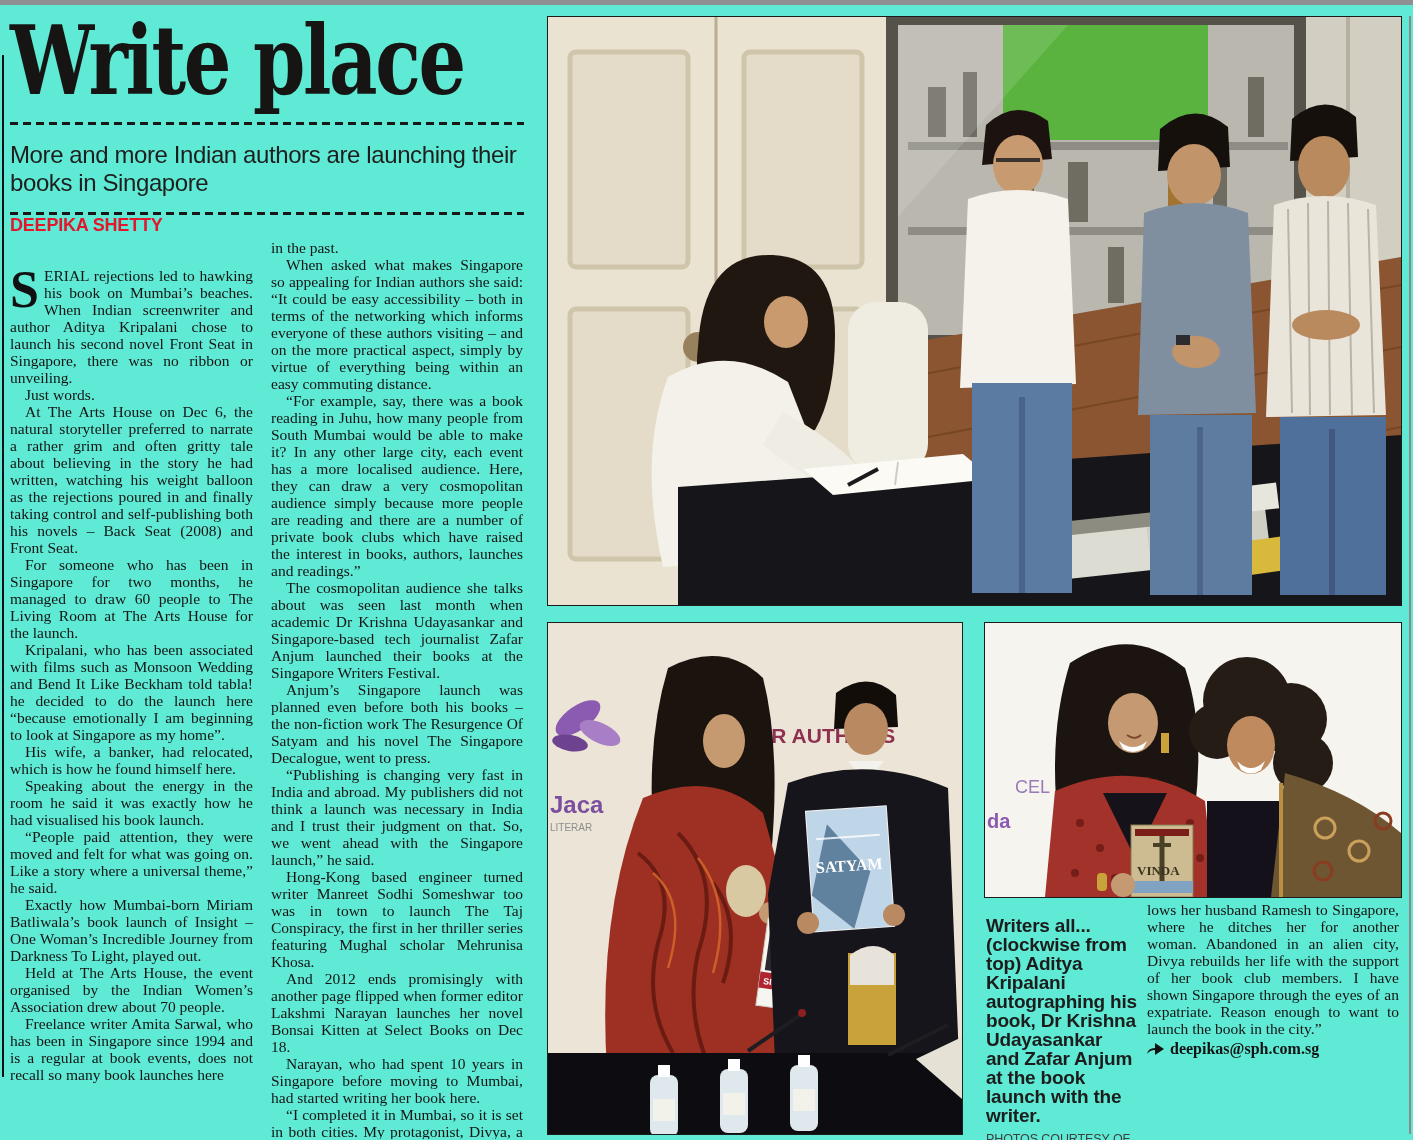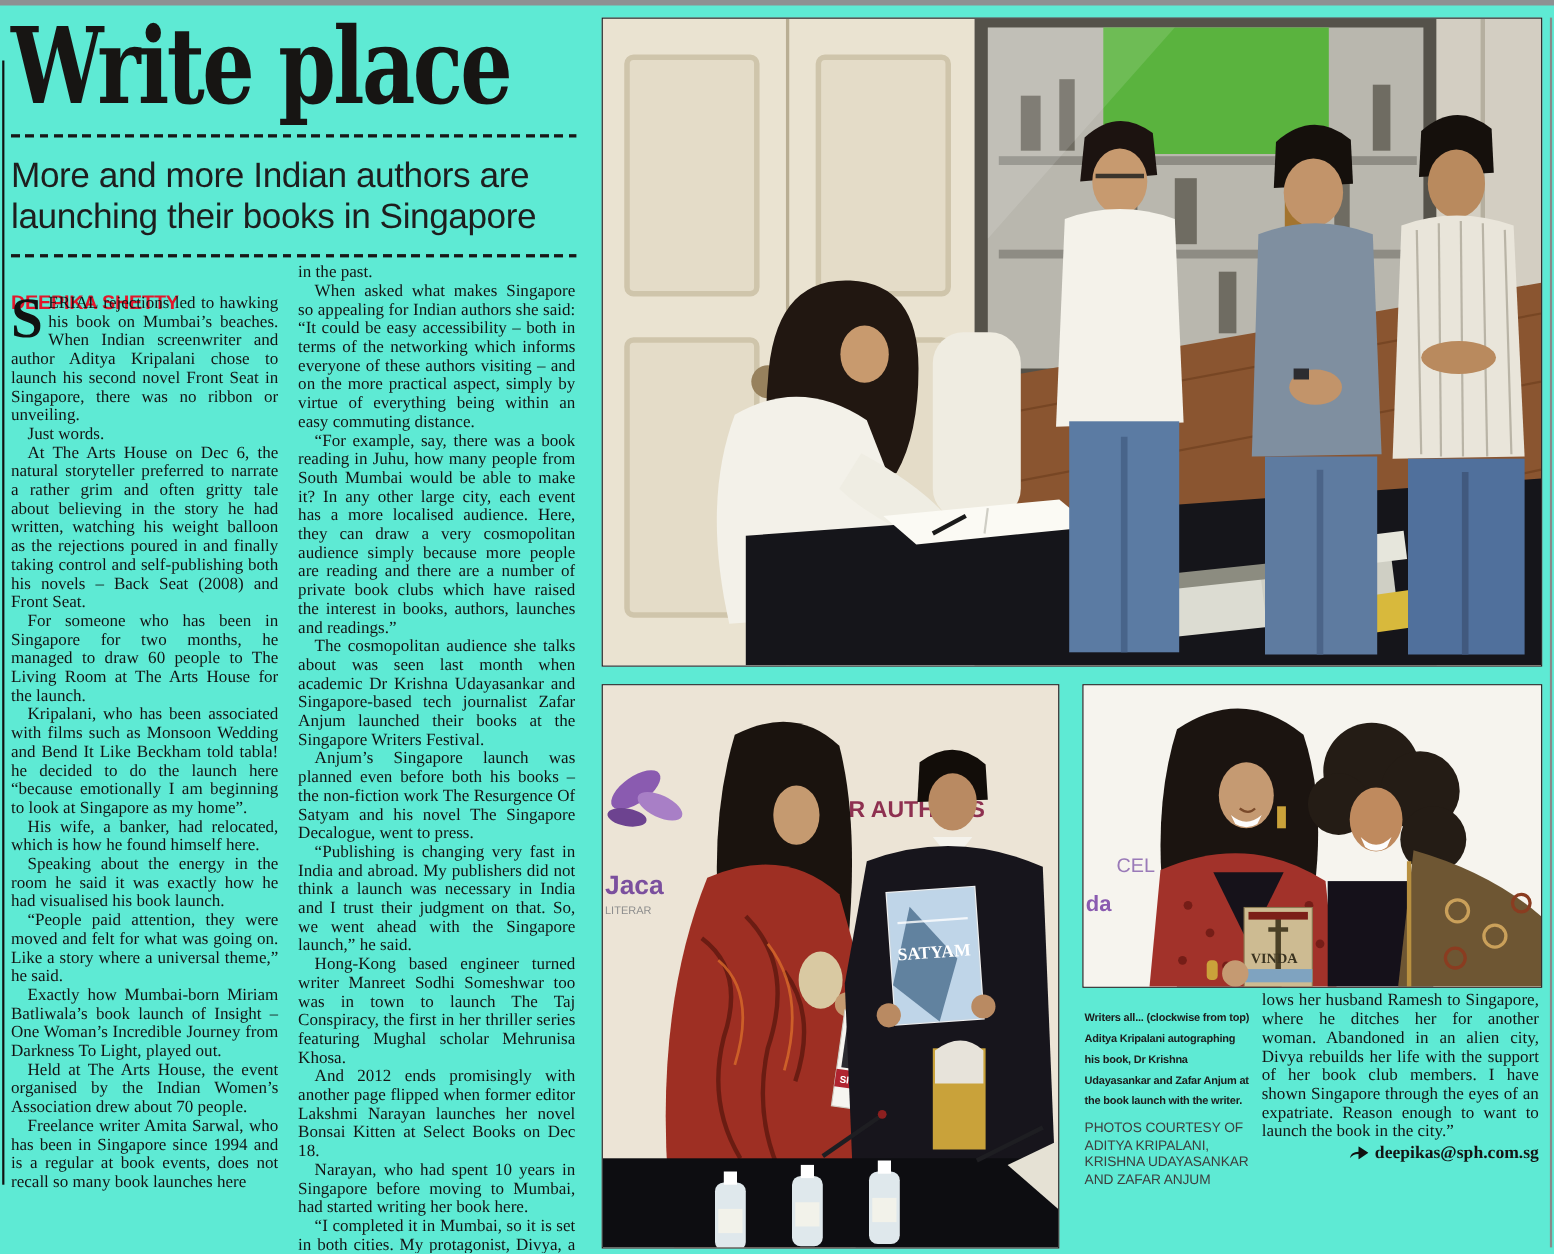--- a/index.html
+++ b/index.html
@@ -8,44 +8,44 @@
   .topbar{position:absolute;left:0;top:0;width:1413px;height:5px;background:#8e9092;}
   .left-rule{position:absolute;left:2px;top:55px;width:2px;height:1022px;background:#111;}
   .right-rule{position:absolute;left:1409px;top:16px;width:2px;height:1118px;background:#8a8a8a;}
 
   .masthead{position:absolute;left:10px;top:12px;width:514px;}
   .headline{margin:0;font-family:"DejaVu Serif",serif;font-weight:bold;font-size:96px;
             line-height:1.02;color:#171513;letter-spacing:-3px;transform:scaleX(.78);
             transform-origin:left top;white-space:nowrap;}
   .dashrule{height:3px;background:repeating-linear-gradient(90deg,#181818 0 8px,transparent 8px 13px);}
   .r1{margin-top:12px;} .r2{margin-top:15px;}
-  .subhead{margin:16px 0 0 0;font-family:"Liberation Sans",sans-serif;font-size:32px;
+  .subhead{margin:16px 0 0 0;font-family:"Liberation Sans",sans-serif;font-size:24px;
            line-height:1.17;color:#1e1e1e;letter-spacing:-0.4px;font-weight:400;}
-  .byline{margin-top:31px;font-family:"Liberation Sans",sans-serif;font-weight:bold;
+  .byline{margin-top:0;font-family:"Liberation Sans",sans-serif;font-weight:bold;
           font-size:18px;color:#e2172c;letter-spacing:-0.2px;}
 
   .col{position:absolute;font-size:15.5px;line-height:17px;text-align:justify;overflow:hidden;font-family:Liberation Serif, serif;}
   .col p{margin:0;text-indent:15px;}
   .col p.noind{text-indent:0;}
   .col1{left:10px;top:267px;width:243px;height:872px;}
   .col2{left:271px;top:239px;width:252px;height:900px;}
   .col4{left:1147px;top:901px;width:252px;height:232px;}
   .dropcap{float:left;font-weight:bold;font-size:52px;line-height:44px;padding:1px 5px 0 0;color:#111;}
-  .email-line{margin-top:3px;text-align:right;font-weight:bold;font-size:16px;}
+  .email-line{margin-top:3px;font-weight:bold;font-size:16px;}
   .email-line svg{vertical-align:-1px;margin-right:6px;}
   .tail-credit{margin-top:14px;font-style:italic;font-size:18px;line-height:23px;text-align:left;}
 
   .photo{position:absolute;border:1px solid #1c1c1c;overflow:hidden;background:#ddd;}
   .photo svg{display:block;}
   .photo1{left:547px;top:16px;width:853px;height:588px;}
   .photo2{left:547px;top:622px;width:414px;height:511px;}
   .photo3{left:984px;top:622px;width:416px;height:274px;}
 
   .caption{position:absolute;left:986px;top:916px;width:152px;font-family:"Liberation Sans",sans-serif;}
-  .cap-bold{font-weight:bold;font-size:10px;line-height:19px;color:#1c1c1c;letter-spacing:-0.2px;}
+  .cap-bold{font-weight:bold;font-size:19px;line-height:19px;color:#1c1c1c;letter-spacing:-0.2px;}
   .cap-credit{margin-top:7px;font-size:12.5px;line-height:15.5px;color:#3e3e3e;letter-spacing:-0.1px;}
 </style>
 </head>
 <body>
 
 <div class="page">
   <div class="topbar"></div>
   <div class="left-rule"></div>
   <div class="right-rule"></div>
 

